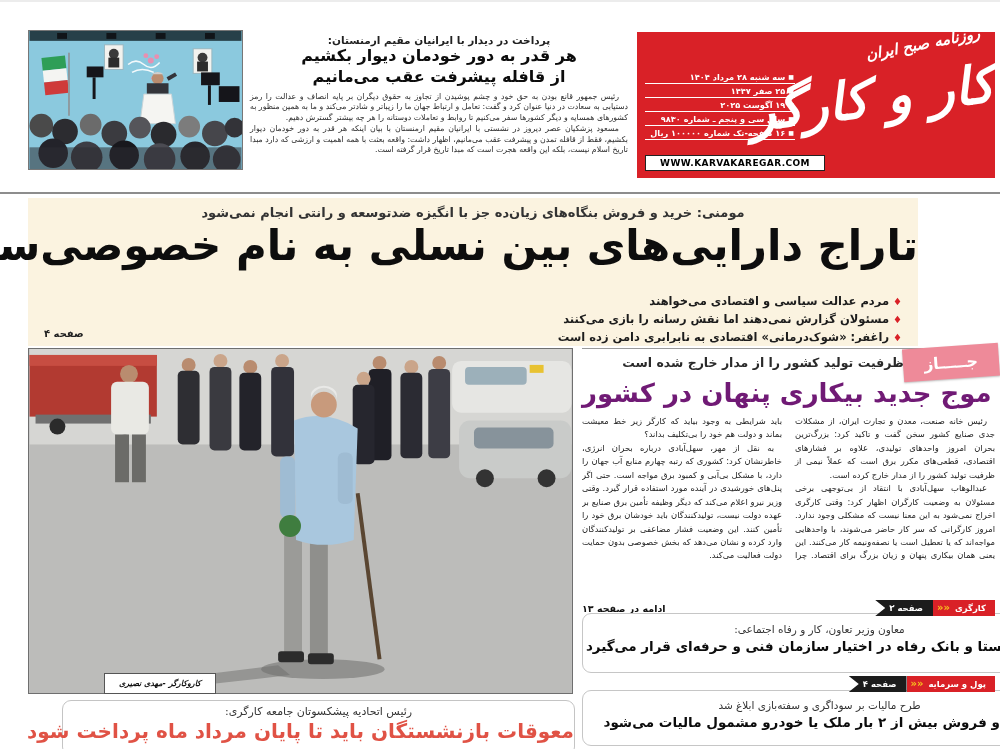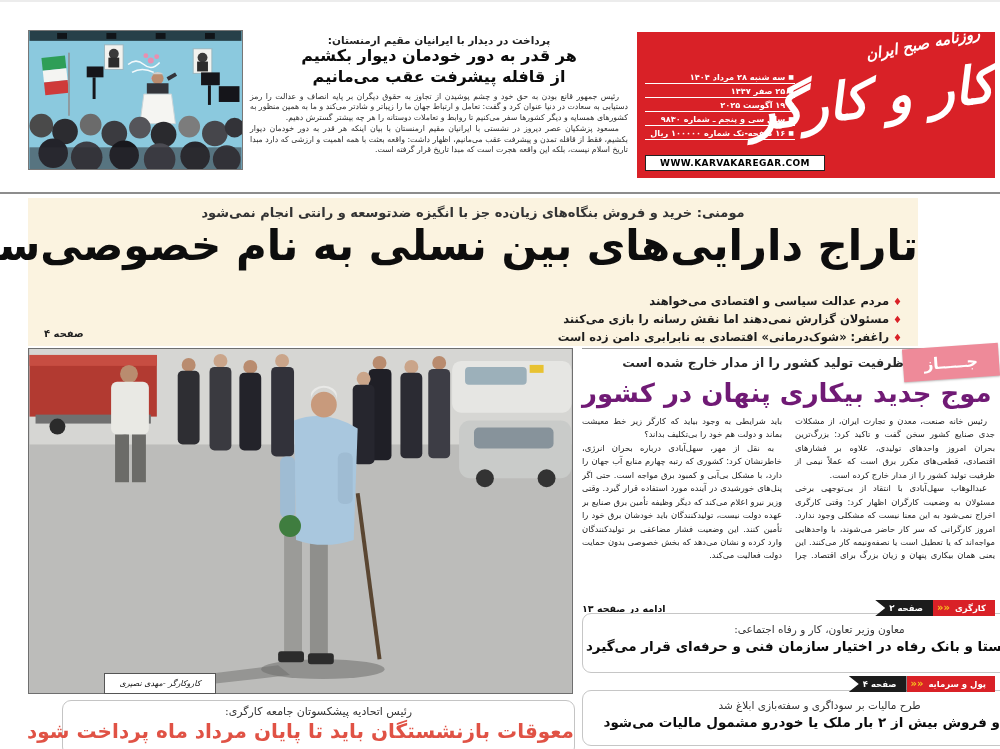--- a/index.html
+++ b/index.html
@@ -43,21 +43,21 @@
   .lead-headline { text-align:center; margin-top:1px; font-size:42px; font-weight:bold;
     color:#0d0d0d; letter-spacing:-1px; white-space:nowrap; }
   .lead-bullets { position:absolute; right:16px; top:95px; text-align:right; }
   .lead-bullet { font-size:11.5px; font-weight:bold; color:#1c1c1c; line-height:1.55; }
   .lead-bullet .dm { color:#d92127; font-size:10px; margin-left:4px; }
   .lead-pageref { position:absolute; left:16px; bottom:7px; font-size:10px; font-weight:bold; color:#222; }
   
   .street-photo { position:absolute; left:28px; top:346px; width:545px; height:346px;
     border:1px solid #6f6f6f; background:#c2c2c2; }
   .photo-credit { position:absolute; left:76px; bottom:0; width:112px; height:21px; background:#fff;
-    border:1px solid #555; font-size:8px; font-weight:normal; font-style:italic; color:#111;
+    border:1px solid #555; font-size:8px; font-weight:bold; font-style:italic; color:#111;
     text-align:center; line-height:19px; direction:rtl; }
   
   .second-story { position:absolute; left:582px; top:346px; width:413px; direction:rtl;
     border-top:1.5px solid #9a9a9a; }
   .ss-badge { position:absolute; top:-3px; left:auto; right:-4px; width:96px; height:33px;
     background:#ee8a99; color:#fff; font-size:16px; font-weight:bold; text-align:center;
     line-height:33px; transform:rotate(-4deg); letter-spacing:1px; box-shadow:0 1px 2px rgba(0,0,0,.25); }
   .ss-kicker { margin-top:6px; text-align:center; font-size:12.5px; font-weight:bold; color:#2a2a2a; }
   .ss-headline { text-align:left; margin-top:8px; font-size:26px; font-weight:bold; color:#701a75; }
   .ss-body { margin-top:7px; height:168px; column-count:2; column-gap:13px;

